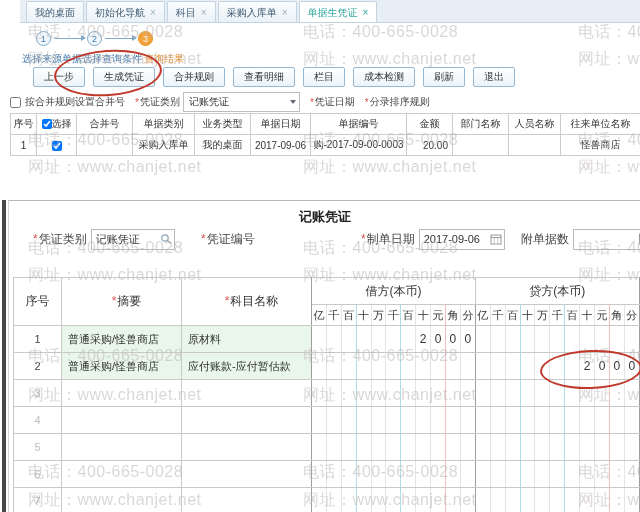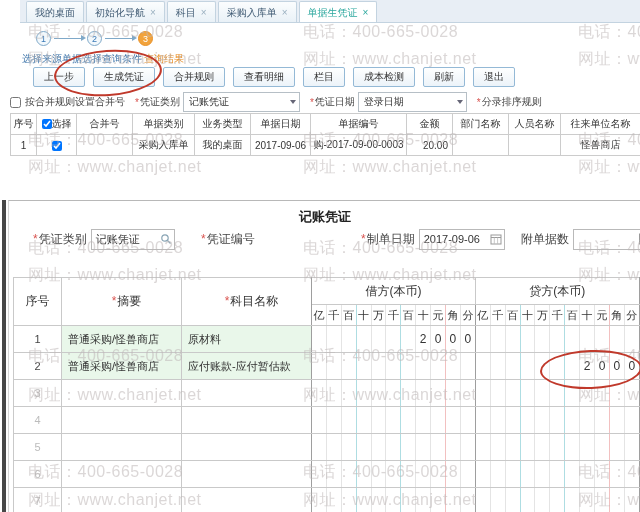--- a/index.html
+++ b/index.html
@@ -184,24 +184,20 @@
     <input type="checkbox" style="">
     <span>按合并规则设置合并号</span>
     <span class="star">*</span>
     <span>凭证类别</span>
     <div class="selbox w1">
       <span>记账凭证</span>
       <span class="arr"></span>
     </div>
     <span class="star">*</span>
     <span>凭证日期</span>
-    <div class="selbox w2">
-      <span>登录日期</span>
-      <span class="arr"></span>
-    </div>
     <span class="star">*</span>
     <span>分录排序规则</span>
   </div>
 
   <table class="srctab" id="srctab">
       <colgroup>
         <col style="width: 26px;">
         <col style="width: 40px;">
         <col style="width: 56px;">
         <col style="width: 62px;">

